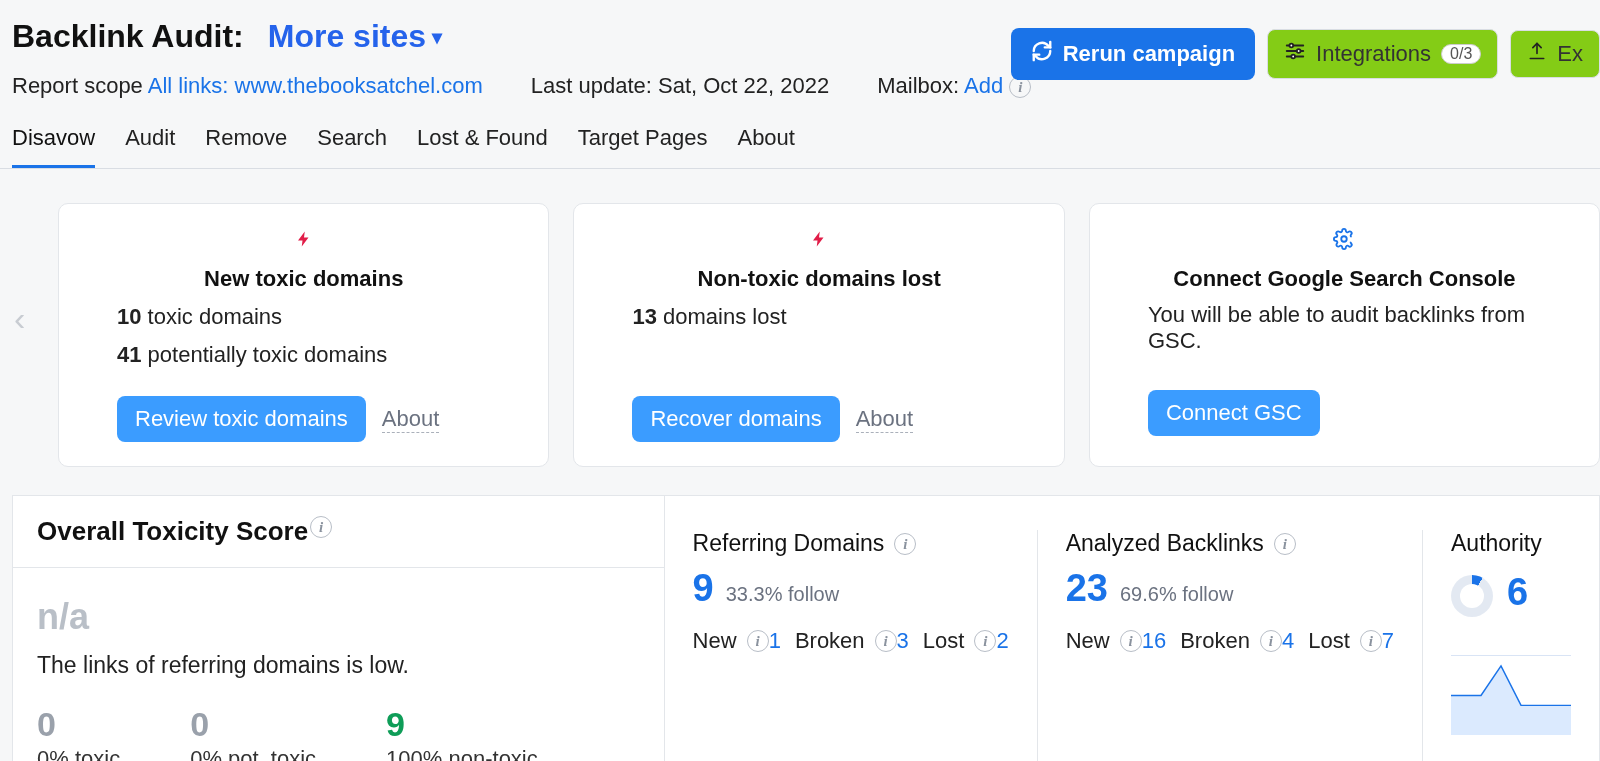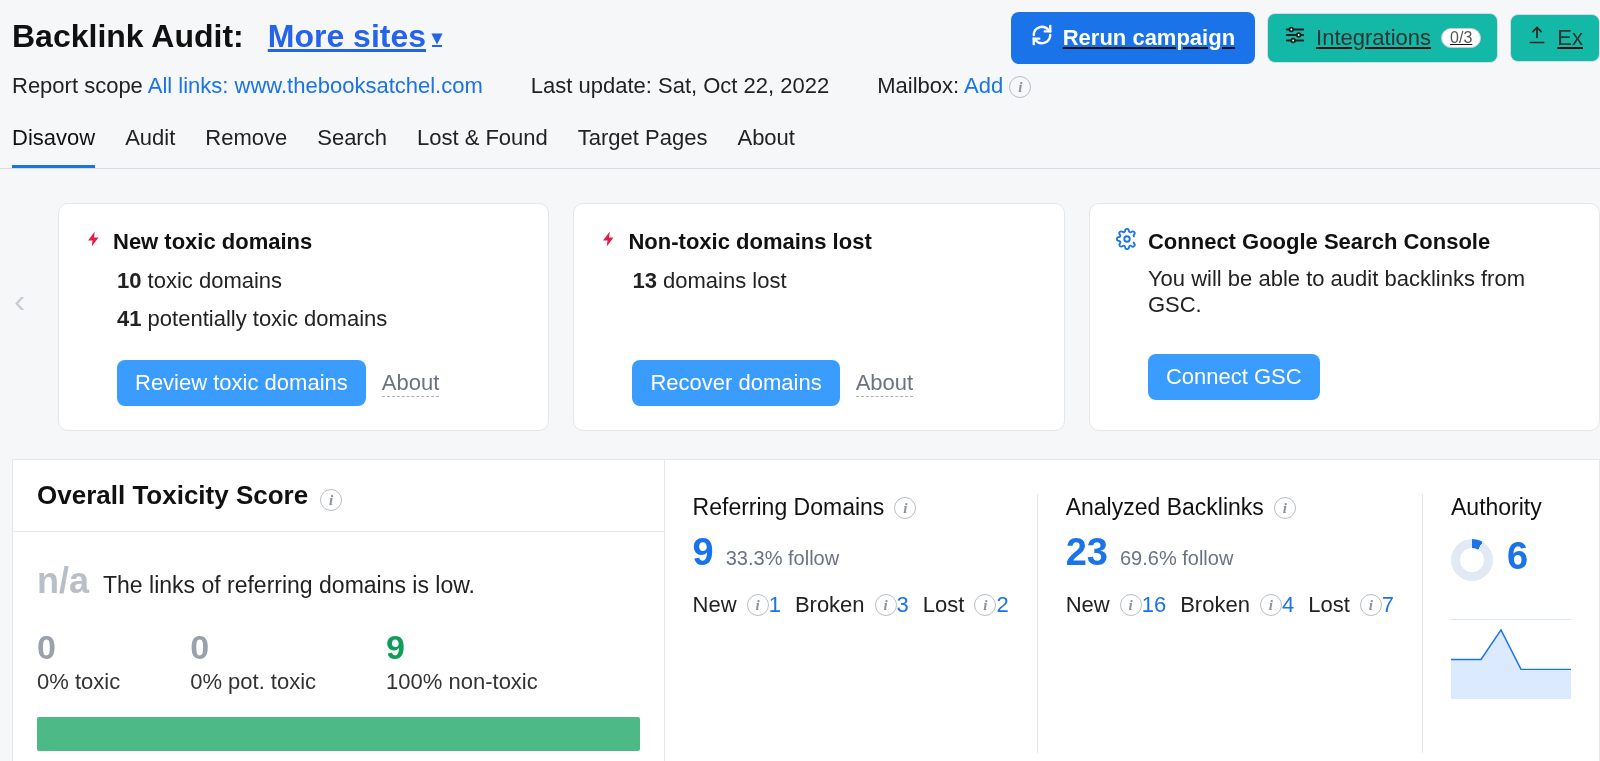--- a/index.html
+++ b/index.html
@@ -6,38 +6,38 @@
     body {
       font-family: -apple-system, BlinkMacSystemFont, "Segoe UI", Helvetica, Arial, sans-serif;
       background: #f6f7f8;
       color: #111;
       font-size: 20px;
       overflow-x: hidden;
     }
     .header { padding: 18px 0 0 12px; position: relative; }
     .title-row { display: flex; align-items: center; gap: 24px; }
     .title { font-size: 32px; font-weight: 700; color: #111; }
-    .title-link { color: #2563eb; font-weight: 600; font-size: 32px; display: inline-flex; align-items: center; gap: 6px; cursor: pointer; text-decoration: underline; }
+    .title-link { color: #2563eb; font-weight: 600; font-size: 32px; display: inline-flex; align-items: center; gap: 6px; cursor: pointer; }
     .chevron-down { font-size: 20px; color: #2563eb; }
-    .header-actions { position: absolute; right: 0; top: 12px; display: flex; gap: 12px; align-items: center; text-decoration: underline; }
+    .header-actions { position: absolute; right: 0; top: 28px; display: flex; gap: 12px; align-items: center; }
     .btn-primary {
       background: #1a73e8;
       color: #fff;
       border: none;
       padding: 12px 20px;
       border-radius: 8px;
       font-size: 22px;
       font-weight: 600;
       display: inline-flex;
       align-items: center;
       gap: 10px;
       cursor: pointer;
     }
     .btn-secondary {
-      background: #14b8a6;
+      background: #84cc16;
       color: #333;
       border: 1px solid #d9dde3;
       padding: 10px 16px;
       border-radius: 8px;
       font-size: 22px;
       display: inline-flex;
       align-items: center;
       gap: 10px;
       cursor: pointer;
     }
@@ -81,21 +81,21 @@
       cursor: pointer;
     }
     .card {
       background: #fff;
       border: 1px solid #e3e6ea;
       border-radius: 10px;
       padding: 24px 26px 24px 26px;
       width: 500px;
     }
     .card.gsc { width: 520px; }
-    .card-head { display: flex; align-items: center; gap: 10px; font-size: 22px; font-weight: 700; color: #111; }
+    .card-head { display: flex; align-items: center; gap: 10px; font-size: 22px; font-weight: 700; color: #111; flex-direction: column; }
     .bolt { color: #e11d48; font-size: 22px; }
     .gear { color: #1a73e8; font-size: 22px; }
     .card-line { font-size: 22px; color: #222; padding-left: 32px; margin-top: 12px; }
     .card-line b { font-weight: 700; }
     .card-actions { padding-left: 32px; margin-top: 28px; display: flex; align-items: center; gap: 16px; }
     .card-actions .about { color: #6b7280; border-bottom: 1px dashed #aab0ba; font-size: 22px; cursor: pointer; }
     .card-btn {
       background: #3b9cff;
       color: #fff;
       border: none;
@@ -108,23 +108,23 @@
     .panel-row { display: flex; margin-top: 28px; padding: 0 0 0 12px; gap: 0; }
     .panel {
       background: #fff;
       border: 1px solid #e3e6ea;
     }
     .panel.tox {
       width: 892px;
       border-right: none;
       border-radius: 0;
     }
-    .panel-title { font-size: 26px; font-weight: 700; padding: 20px 24px; display:flex; align-items:flex-end; gap: 12px; border-bottom: 1px solid #e3e6ea; }
+    .panel-title { font-size: 26px; font-weight: 700; padding: 20px 24px; display:flex; align-items:flex-start; gap: 2px; border-bottom: 1px solid #e3e6ea; }
     .tox-body { padding: 28px 24px 22px; }
-    .na-row { display: flex; align-items: baseline; gap: 14px; }
+    .na-row { display: flex; align-items: baseline; gap: 14px; flex-direction: column; }
     .na { font-size: 36px; font-weight: 800; color: #b9bfc7; }
     .na-text { font-size: 23px; color: #222; }
     .counts { display: flex; gap: 70px; margin-top: 26px; }
     .count { display: flex; flex-direction: column; }
     .count .v { font-size: 34px; font-weight: 800; }
     .count .lbl { font-size: 22px; color: #333; margin-top: 2px; }
     .count.grey .v { color: #9aa1ab; }
     .count.green .v { color: #0f9d58; }
     .bar { height: 34px; background: #4db987; border-radius: 2px; margin-top: 22px; width: 100%; }
     .stats { background:#fff; border: 1px solid #e3e6ea; flex: 1; display:flex; padding: 34px 0 20px; }

